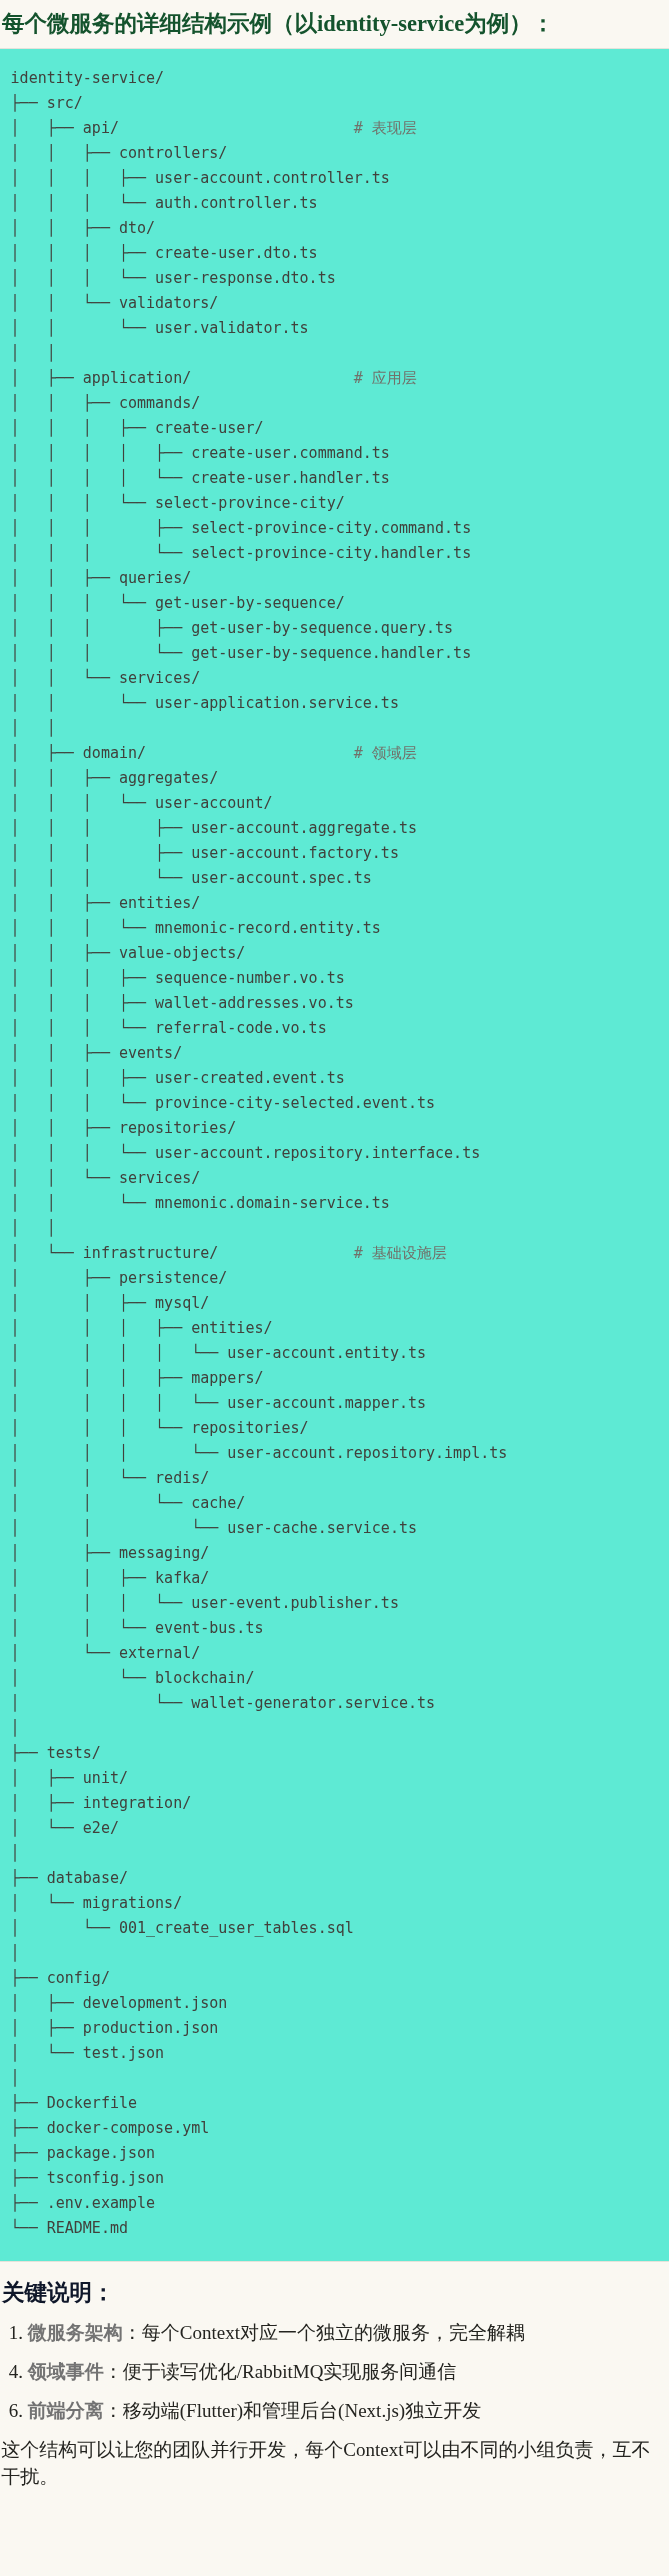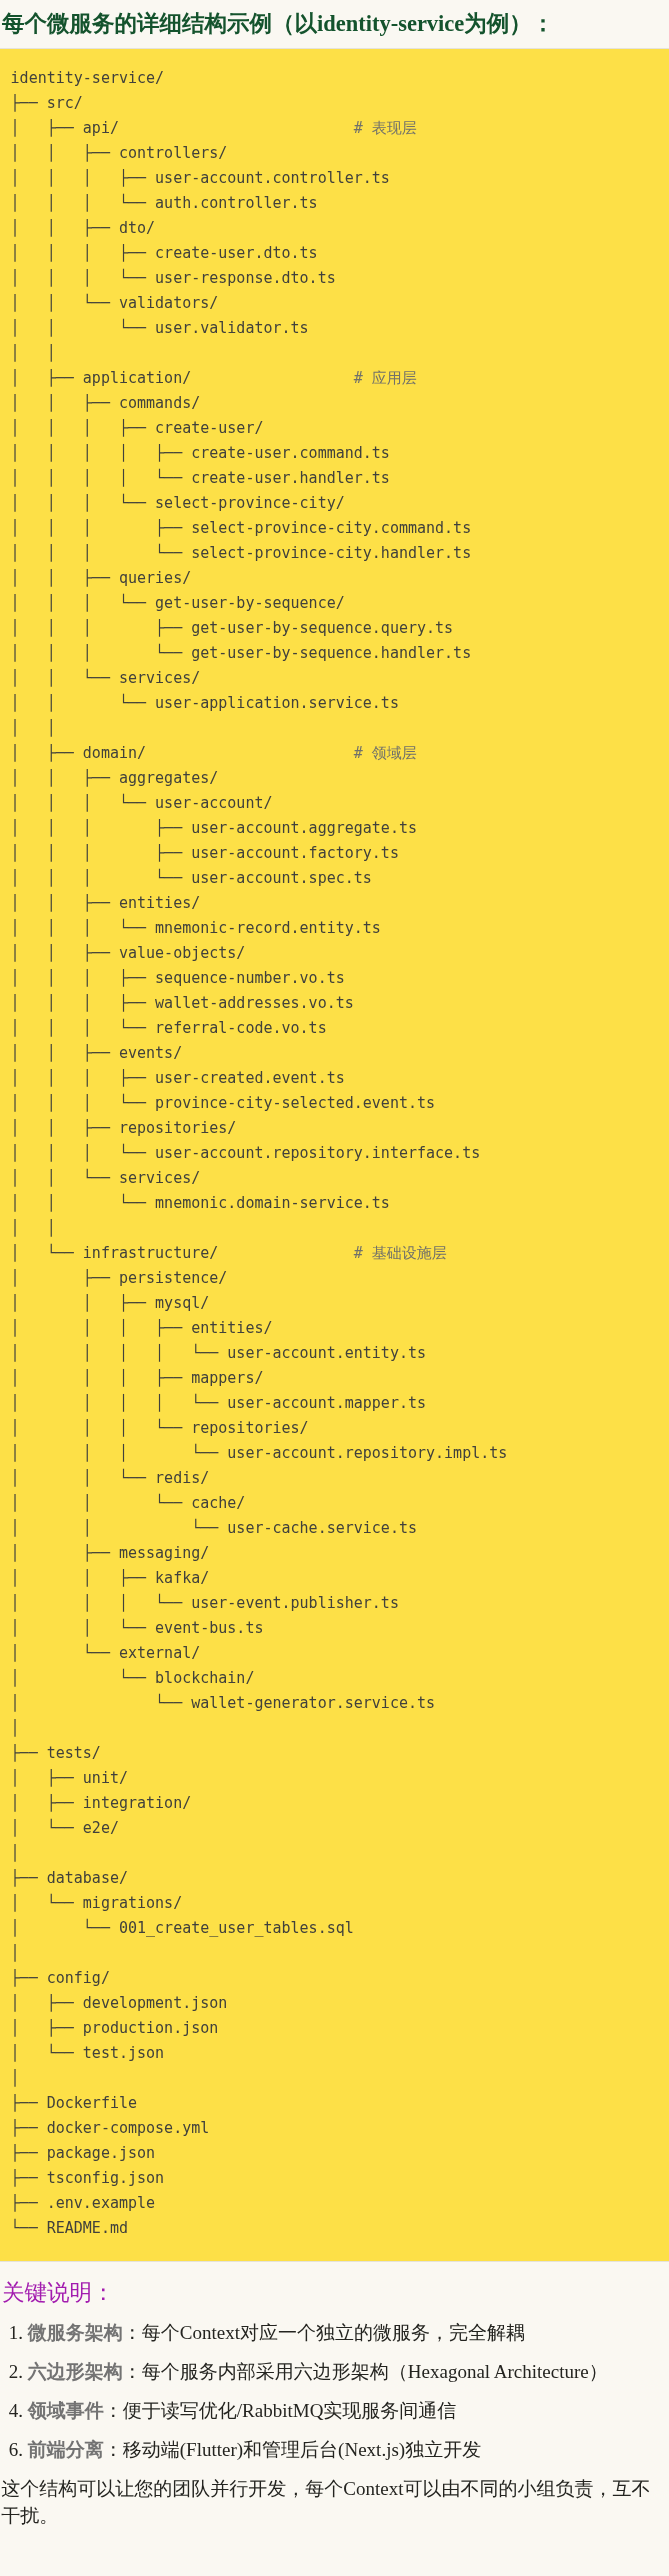--- a/index.html
+++ b/index.html
@@ -16,42 +16,42 @@
   }
   .page-title {
     margin: 8.8px 0 0 1.9px;
     font-size: 22.5px;
     line-height: 29px;
     font-weight: 700;
     color: #14532d;
   }
   .code-block {
     margin-top: 10.6px;
-    background: #fde047;
+    background: #5eead4;
     border-top: 0.6px solid #e5e3db;
     border-bottom: 0.6px solid #e5e3db;
     padding: 16.3px 10px 20px 10.6px;
   }
   pre.tree {
     margin: 0;
     font-family: "DejaVu Sans Mono", "Liberation Mono", monospace;
     font-size: 15px;
     line-height: 25px;
     color: #41413c;
     white-space: pre;
   }
   pre.tree .cmt {
     color: #71716a;
   }
   .notes-heading {
     margin: 16.3px 0 0 1.9px;
     font-size: 22.5px;
     line-height: 29px;
-    font-weight: 400;
-    color: #a21caf;
+    font-weight: 700;
+    color: #0f172a;
   }
   ol.notes {
     list-style: none;
     margin: 12.5px 0 0 0;
     padding: 0 0 0 8.8px;
   }
   ol.notes li {
     font-size: 19px;
     line-height: 27.5px;
     margin: 0 0 11.3px 0;
@@ -161,19 +161,18 @@
 ├── tsconfig.json
 ├── .env.example
 └── README.md
 </pre>
 </div>
 
 <h2 class="notes-heading">关键说明：</h2>
 
 <ol class="notes">
   <li><span>1. </span><span class="note-term">微服务架构</span><span>：每个Context对应一个独立的微服务，完全解耦</span></li>
-  <li><span>2. </span><span class="note-term">六边形架构</span><span>：每个服务内部采用六边形架构（Hexagonal Architecture）</span></li>
   <li><span>4. </span><span class="note-term">领域事件</span><span>：便于读写优化/RabbitMQ实现服务间通信</span></li>
   <li><span>6. </span><span class="note-term">前端分离</span><span>：移动端(Flutter)和管理后台(Next.js)独立开发</span></li>
 </ol>
 
 <p class="closing-paragraph">这个结构可以让您的团队并行开发，每个Context可以由不同的小组负责，互不干扰。</p>
 
 
 </body></html>

